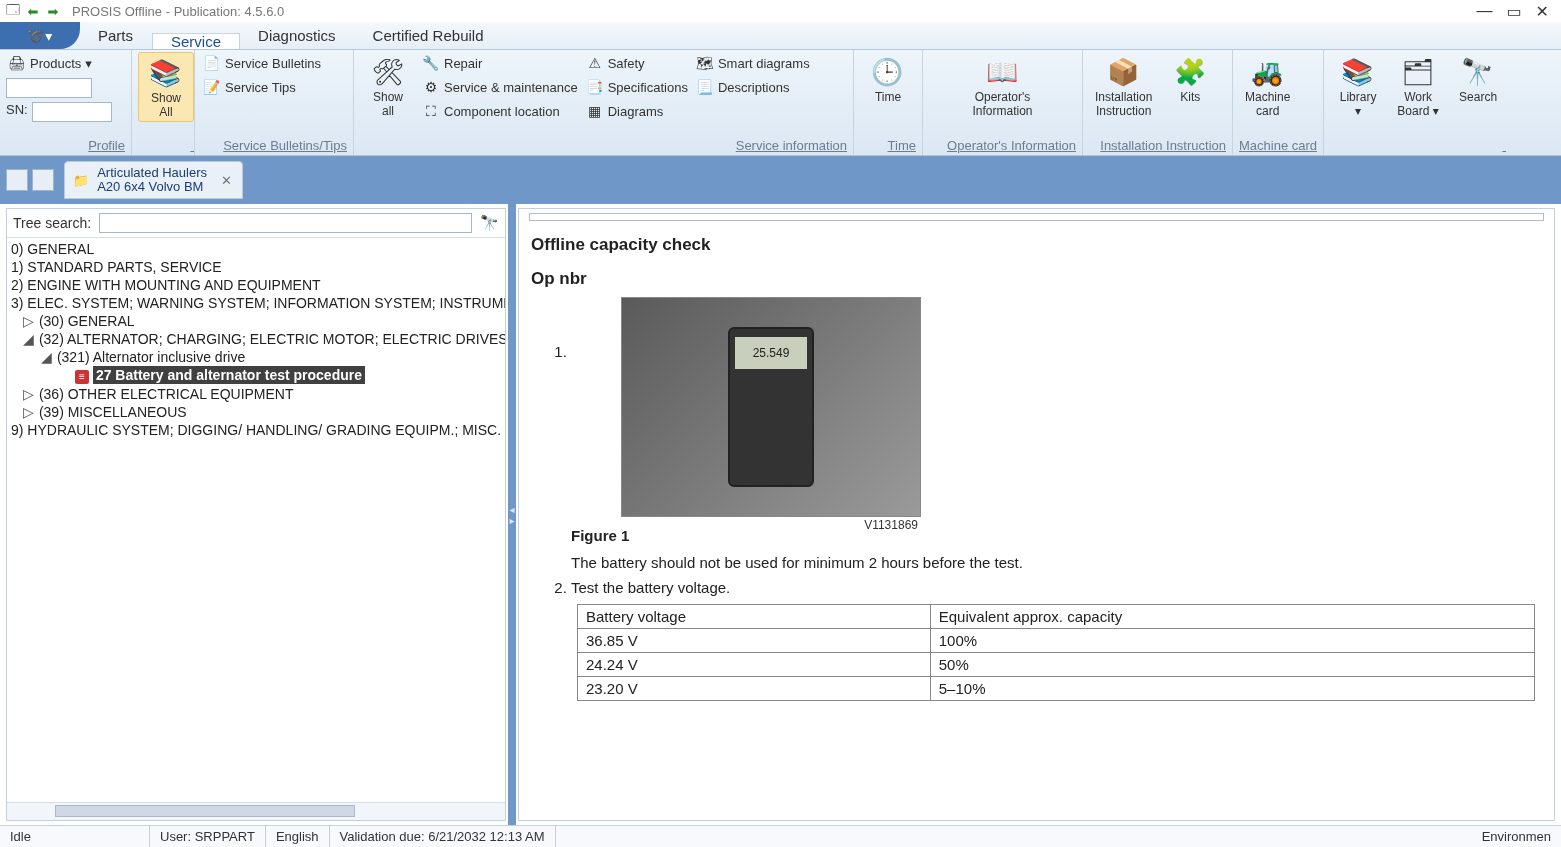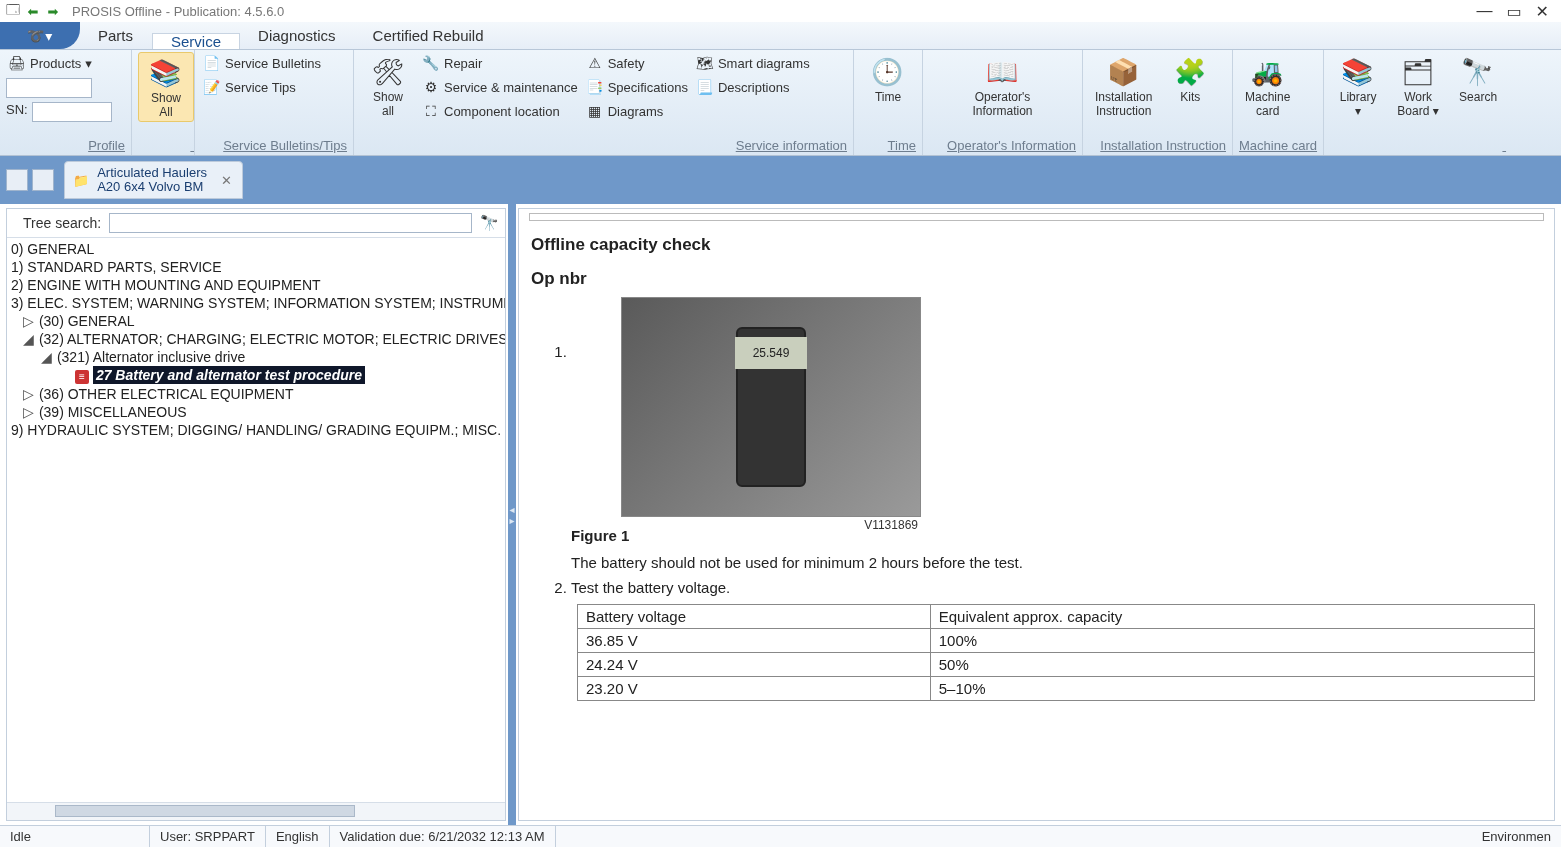--- a/index.html
+++ b/index.html
@@ -25,39 +25,39 @@
 input.txt{border:1px solid #a6b6c9;height:20px;font-size:12px;padding:0 2px;background:#fff;}
 .profile-lbl{font-size:13px;color:#333;}
 .doc-tabbar{height:48px;background:#6f98c9;display:flex;align-items:center;padding:0 6px;}
 .navsq{width:22px;height:22px;background:#e8eef6;border:1px solid #9fb4cd;margin-right:4px;}
 .doctab{background:#e9f0f8;border:1px solid #bccadb;border-radius:4px 4px 0 0;display:flex;align-items:center;gap:8px;padding:4px 10px 4px 8px;font-size:13px;color:#1a3e70;margin-left:6px;}
 .doctab .lines{display:flex;flex-direction:column;line-height:1.1;}
 .doctab .x{color:#777;margin-left:6px;cursor:pointer;}
 .split{display:flex;height:calc(847px - 22px - 28px - 106px - 48px - 22px);}
 .left{width:500px;border:1px solid #c3cfdd;display:flex;flex-direction:column;margin:4px 2px 4px 6px;}
 .tsearch{display:flex;align-items:center;gap:8px;padding:4px 6px;border-bottom:1px solid #d6dee8;}
-.tsearch label{font-size:14px;color:#333;margin-left:10px;}
+.tsearch label{font-size:14px;color:#333;}
 .tsearch input{flex:1;}
 .tsearch .bino{font-size:15px;color:#333;cursor:pointer;}
 .tree{flex:1;overflow:auto;font-size:14px;color:#222;padding:2px 0;}
 .tree .row{padding:1px 4px;white-space:nowrap;cursor:pointer;}
 .tree .ind1{padding-left:16px;}
 .tree .ind2{padding-left:34px;}
 .tree .ind3{padding-left:52px;}
 .tree .exp{display:inline-block;width:12px;color:#555;}
-.tree .sel{background:#0f172a;color:#fff;font-weight:bold;font-style:italic;}
+.tree .sel{background:#404040;color:#fff;font-weight:bold;}
 .docic{display:inline-block;width:14px;height:14px;background:#c33;color:#fff;font-size:10px;text-align:center;line-height:14px;margin-right:4px;border-radius:2px;}
 .hsb{height:18px;border-top:1px solid #d6dee8;background:#f2f5f9;position:relative;}
 .hsb .thumb{position:absolute;left:48px;top:2px;width:300px;height:12px;background:#cfd8e3;border:1px solid #aab8c9;}
 .right{flex:1;border:1px solid #c3cfdd;margin:4px 6px 4px 2px;overflow:auto;padding:0 8px 8px 8px;font-size:15px;color:#222;}
 .right .cutbox{border:1px solid #bbb;height:8px;margin:4px 2px;}
 .right h3{font-weight:bold;margin:14px 4px 6px 4px;font-size:17px;}
 .right .fig{margin:8px 0 8px 50px;}
 .right .figimg{width:300px;height:220px;background:linear-gradient(135deg,#5a5a5a,#9a9a9a);border:1px solid #888;position:relative;display:flex;align-items:center;justify-content:center;}
-.right .figimg .meter{width:70px;height:160px;background:#333;border:2px solid #222;border-radius:6px;display:flex;flex-direction:column;align-items:center;}
+.right .figimg .meter{width:86px;height:160px;background:#333;border:2px solid #222;border-radius:6px;display:flex;flex-direction:column;align-items:center;}
 .right .figimg .meter .scr{width:72px;height:32px;background:#c9cfbd;margin-top:8px;font-size:12px;color:#222;display:flex;align-items:center;justify-content:center;}
 .right .figimg .vserial{position:absolute;right:2px;bottom:-16px;font-size:12px;color:#333;margin-top:28px;}
 .right ol{margin-left:44px;}
 .right ol li{margin:8px 0;}
 .right table{border-collapse:collapse;width:94%;margin-left:50px;margin-top:8px;}
 .right th,.right td{border:1px solid #888;padding:3px 8px;text-align:left;font-size:15px;}
 .right th{font-weight:normal;}
 .dragbar{width:8px;background:#6f98c9;display:flex;flex-direction:column;align-items:center;justify-content:center;color:#dce7f3;font-size:10px;cursor:col-resize;}
 .status{height:22px;border-top:1px solid #c3cfdd;background:#f7f9fc;font-size:13px;color:#333;display:flex;align-items:center;}
 .status .cell{border-right:1px solid #c3cfdd;padding:0 10px;height:100%;display:flex;align-items:center;}

